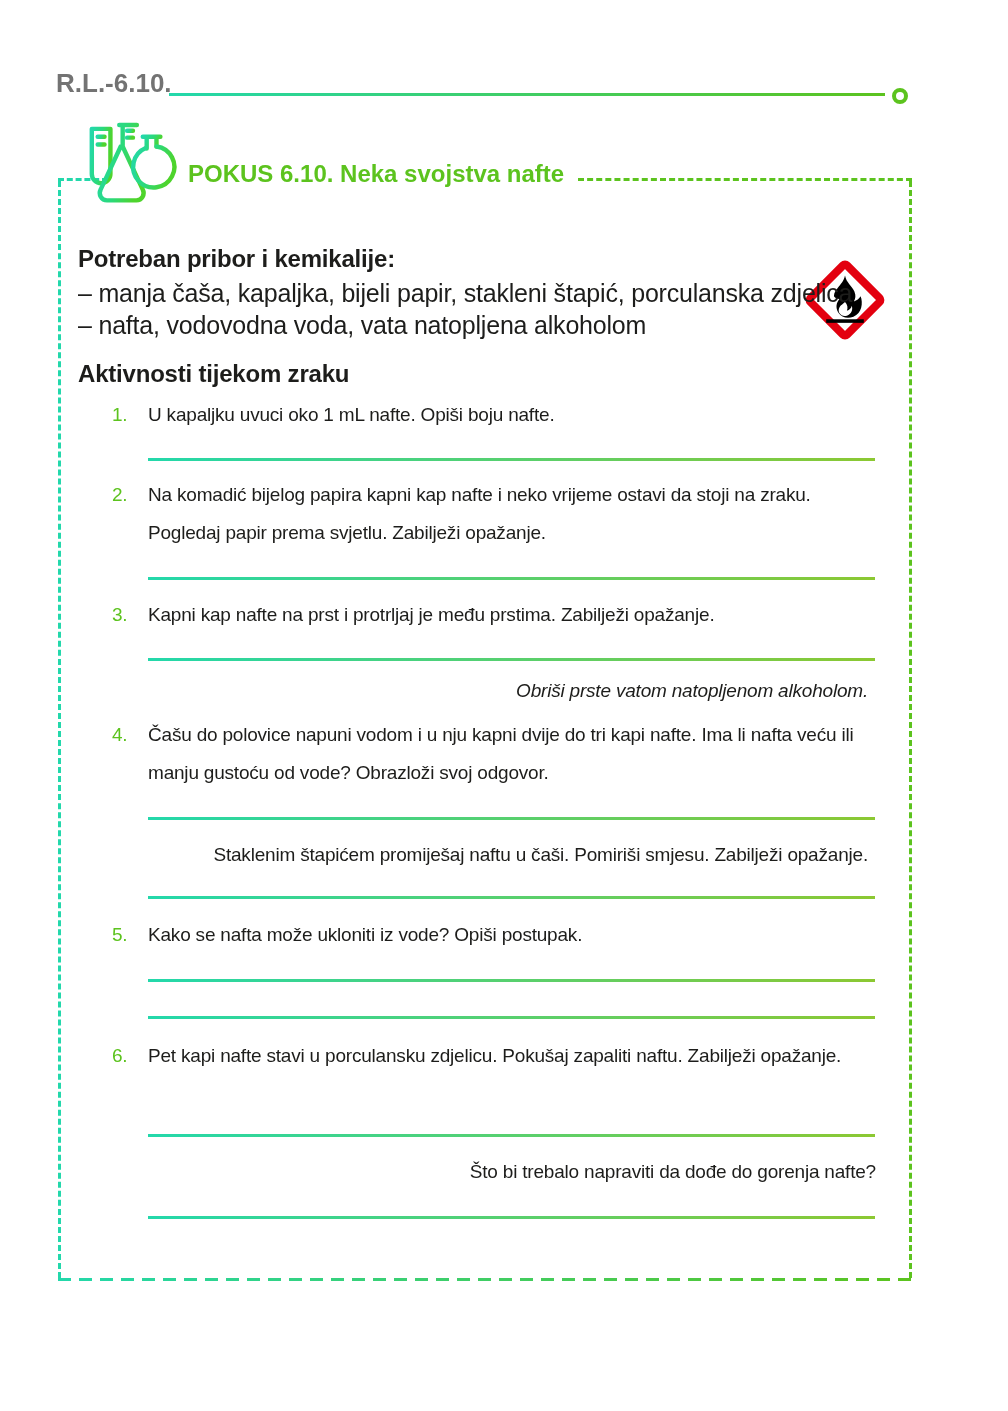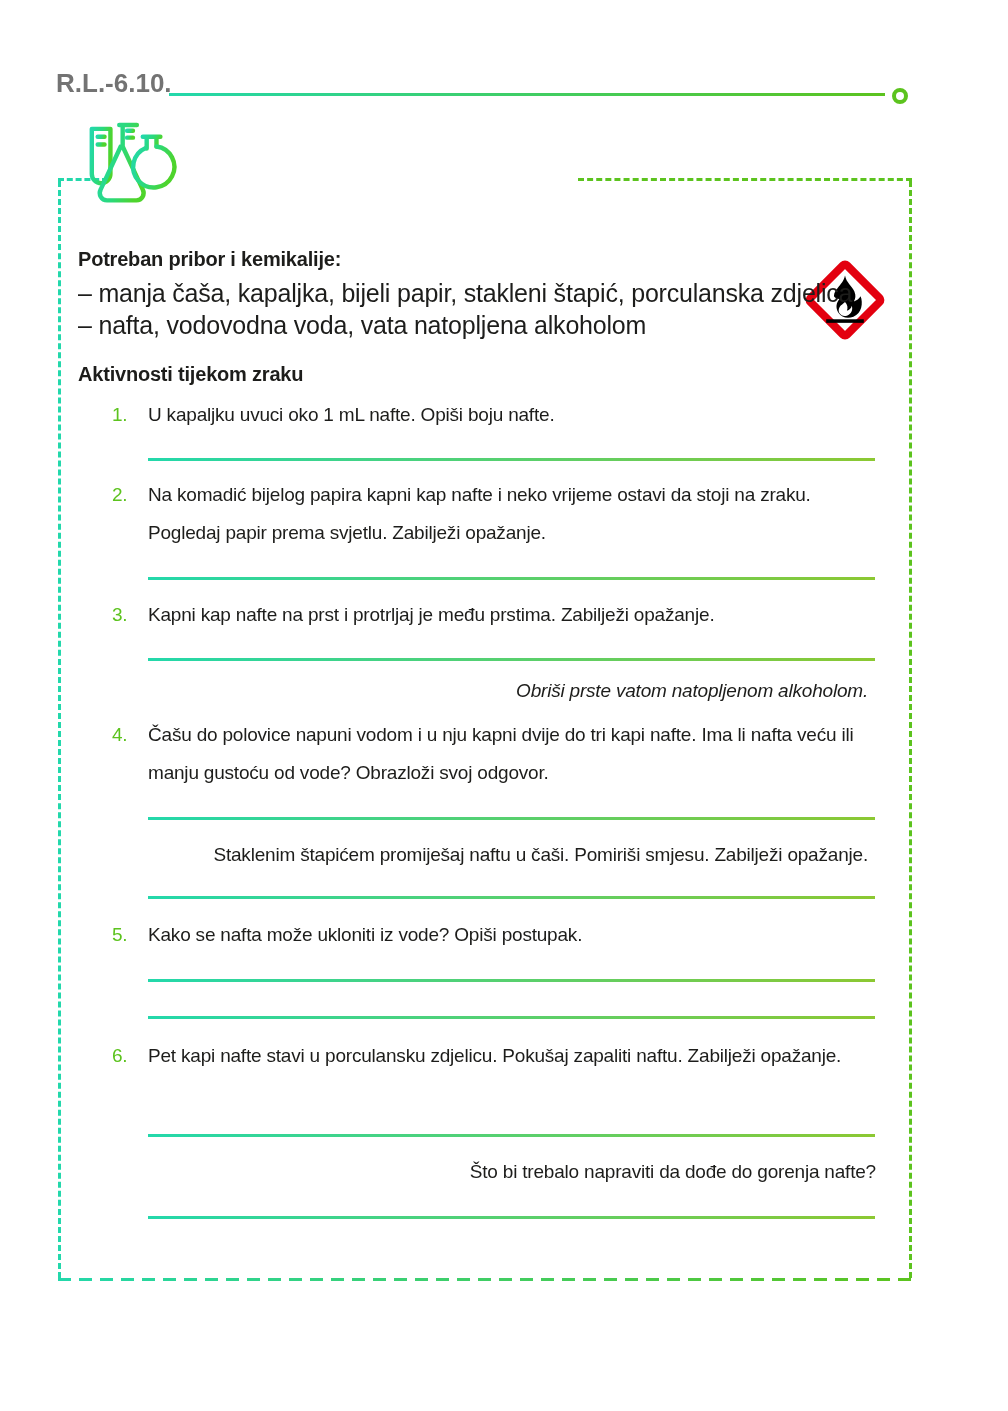--- a/index.html
+++ b/index.html
@@ -24,21 +24,21 @@
   .frame-bottom{position:absolute;left:-3px;bottom:-3px;width:854px;height:3px;
     background-image:repeating-linear-gradient(90deg,transparent 0 13px,#fff 13px 21px),
                      linear-gradient(90deg,#23d8ab,#5cc31e);}
 
   
   .glassware{left:82px;top:121px;width:98px;height:98px;}
   .pokus-title{left:188px;top:160px;font-size:24px;font-weight:bold;color:#5cc31e;letter-spacing:0;}
 
   
   .hazard{left:798px;top:253px;width:94px;height:94px;}
-  .section-heading{left:78px;font-size:20px;font-weight:bold;line-height:24px;}
+  .section-heading{left:78px;font-size:24px;font-weight:bold;line-height:24px;}
   .materials-item{left:78px;font-size:25px;line-height:24px;}
   .step{left:112px;width:772px;display:flex;font-size:19px;line-height:38px;}
   .step-num{width:36px;color:#5cc31e;flex:0 0 36px;}
   .step-text{flex:1;}
   .para{left:132px;width:736px;font-size:19px;line-height:38px;text-align:right;}
   .note{font-style:italic;}
   .answer-line{left:148px;width:727px;height:3px;
     background:linear-gradient(90deg,#23d8ab,#8cc832);}
 </style>
 </head>
@@ -68,20 +68,21 @@
       <path d="M10 8 h19 v46 a9.5 9.5 0 0 1 -19 0 z"></path>
       <path d="M16 16 h7 M16 24 h7"></path>
       <path d="M38 4 h18 M41.5 4 v22 L62 70 a7.5 7.5 0 0 1 -6.5 11 H25.5 A7.5 7.5 0 0 1 19 70 L39.5 26"></path>
       <path d="M46 10 h6 M46 17 h6"></path>
       <path d="M62 16 h18 M66 16 v12 M76 16 v10"></path>
       <path d="M76 26 a21 21 0 1 1 -11 1.5"></path>
       <path d="M70 22 h4"></path>
     </g>
   </svg>
 
+  <div class="abs pokus-title">POKUS 6.10. Neka svojstva nafte</div>
 
   <svg class="abs hazard" viewBox="0 0 100 100">
     <rect x="22.5" y="22.5" width="55" height="55" rx="3" transform="rotate(45 50 50)" fill="#ffffff" stroke="#e3000f" stroke-width="8.5"></rect>
     <path fill="#000000" d="M50 24c1.5 8 7.5 11 10 17 1.8 4.5 1.2 7.5-.6 10.5 3.4-.8 5.4-2.6 7.2-5.4 2.8 6.8 1.4 18.4-7.6 21.6-6.2 2.2-12.6 1-15.8-4-3.8-5.8-2.2-10.8.8-14.8-2.8-.2-4.2-1.2-5.8-3 .2-3.8 2.2-6 4.2-8.8 2.8-3.8 6.4-7.2 7.6-13.1z"></path>
     <path fill="#ffffff" d="M50 52c2.6 3 3.4 6 2 9.4 3-.8 4.6-2.6 5.2-5.2 1.4 4.4-.4 8.8-4.6 10.2-3.4 1.2-6.8.4-8.4-2.2-1.8-3.2-.6-6.4 1.6-8.6 1.6-1.6 3.2-2.2 4.2-3.6z"></path>
     <rect x="30" y="70.5" width="40" height="3.8" fill="#000000"></rect>
   </svg>
 
   <div class="abs section-heading" style="top:247px;">Potreban pribor i kemikalije:</div>
   <div class="abs materials-item" style="top:281px;">– manja čaša, kapaljka, bijeli papir, stakleni štapić, porculanska zdjelica</div>

